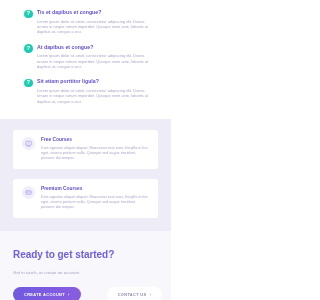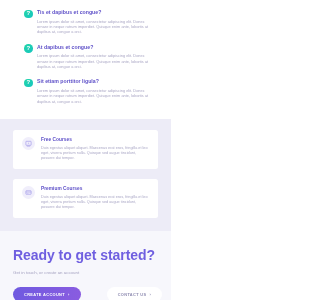--- a/index.html
+++ b/index.html
@@ -115,21 +115,21 @@
   }
 
   
   .cta-section {
     background: #f7f7fc;
     padding: 18px 13px 20px 13px;
     box-sizing: border-box;
     height: 95px;
   }
   .cta-title {
-    font-size: 14px;
+    font-size: 10px;
     font-weight: bold;
     color: #6f5fe0;
     margin: 0 0 9px 0;
     letter-spacing: -0.05px;
     line-height: 12px;
   }
   .cta-sub {
     font-size: 4.4px;
     color: #a6a3c2;
     margin: 0 0 11px 0;

